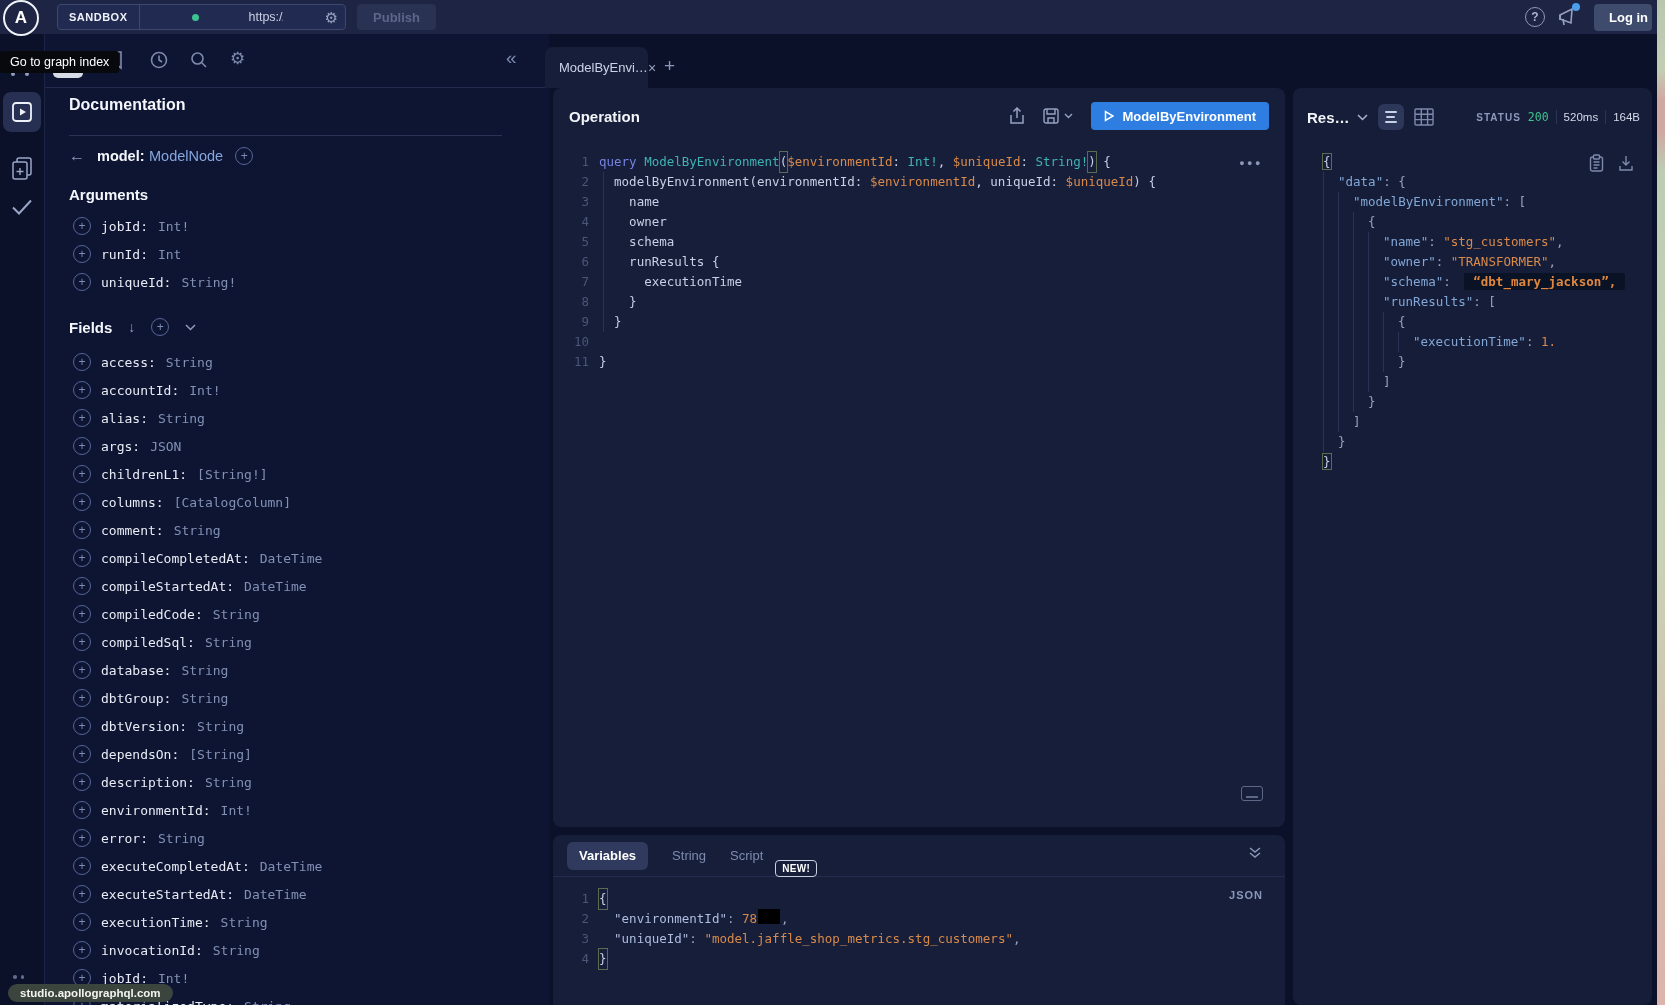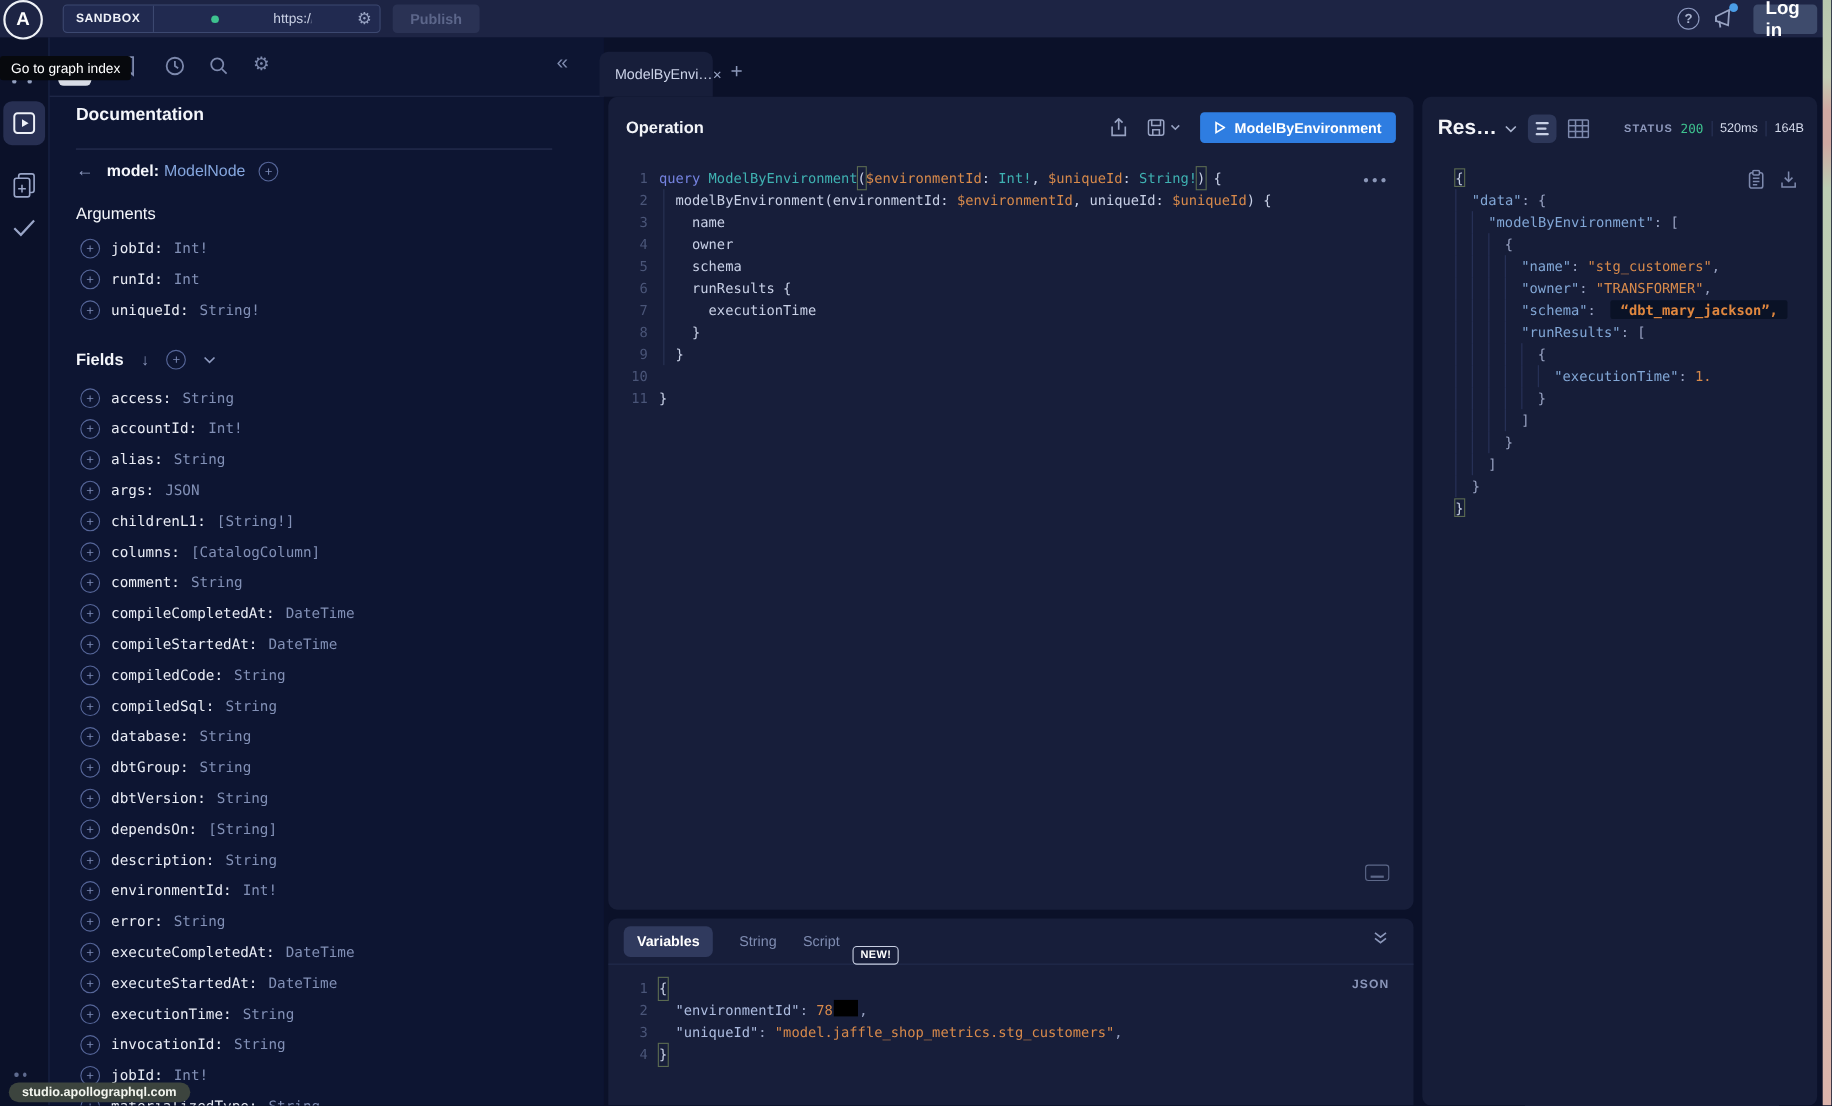--- a/index.html
+++ b/index.html
@@ -18,21 +18,21 @@
   .gdot { width:7px; height:7px; border-radius:50%; background:#3ec28f; margin-left:10px; flex:none;}
   .urltext { margin-left:8px; font-size:12.5px; color:#c9d0e4; white-space:nowrap; overflow:hidden; width:168px; }
   .url-gear { margin-left:auto; margin-right:7px; color:#97a2c2; font-size:15px; line-height:1; }
   .publish { position:absolute; left:357px; top:4px; width:79px; height:26px; border-radius:4px; background:#2a3254;
              color:#5c668a; font-weight:bold; font-size:13px; display:flex; align-items:center; justify-content:center; }
   .help { position:absolute; left:1525px; top:7px; width:20px; height:20px; border:1.5px solid #8e9ac0; border-radius:50%;
           color:#aab4cf; font-size:12px; font-weight:bold; display:flex; align-items:center; justify-content:center; }
   .mega { position:absolute; left:1556px; top:6px; width:24px; height:22px; }
   .mega-dot { position:absolute; left:1572px; top:3px; width:8px; height:8px; border-radius:50%; background:#4b9ee7; }
   .login { position:absolute; left:1594px; top:4px; width:58px; height:27px; border-radius:4px; background:#3e4b6c; color:#fff;
-           font-weight:bold; font-size:17px; display:flex; align-items:center; justify-content:center;padding-left:11px; }
+           font-weight:bold; font-size:13px; display:flex; align-items:center; justify-content:center;padding-left:11px; }
 
   
   .rail { position:absolute; left:0; top:34px; width:44px; height:971px; background:#0b1129; }
   .rail-dots { position:absolute; left:11px; top:24px; width:22px; height:22px; display:grid; grid-template-columns:1fr 1fr; gap:6px; }
   .rail-dots i { width:4px; height:4px; border-radius:50%; background:#93a0c0; }
   .rail-explorer { position:absolute; left:3px; top:58px; width:38px; height:40px; background:#272f52; border-radius:8px;
                    display:flex; align-items:center; justify-content:center; }
   .rail-ic { position:absolute; left:0; width:44px; display:flex; justify-content:center; }
   .rail-bottom-dots { position:absolute; left:13px; top:941px; display:flex; gap:4px; }
   .rail-bottom-dots i { width:3.5px; height:3.5px; border-radius:50%; background:#5e6a8e; }
@@ -50,21 +50,21 @@
   .dtb-ic { position:absolute; top:16px; color:#7d89ad; }
   .collapse { position:absolute; left:461px; top:14px; font-size:19px; color:#7d89ad; line-height:1;}
   .docs-title { position:absolute; left:24px; top:62px; font-size:16px; font-weight:bold; color:#f4f6fb; }
   .docs-hr { position:absolute; left:24px; top:101px; width:433px; border-top:1px solid #2a3355; }
   .model-row { position:absolute; left:24px; top:113px; display:flex; align-items:center; gap:12px; }
   .back-arrow { color:#8e9ac0; font-size:16px; }
   .model-name { font-weight:bold; font-size:14.5px; color:#f4f6fb; }
   .model-type { font-size:14.5px; color:#85a6de; }
   .pc { width:18px; height:18px; flex:none; border:1px solid #566699; border-radius:50%; color:#7d8cb8;
         font-size:12px; line-height:16px; text-align:center; }
-  .sec-title { position:absolute; left:24px; font-size:15px; font-weight:normal; color:#f4f6fb; }
+  .sec-title { position:absolute; left:24px; font-size:15px; font-weight:bold; color:#f4f6fb; }
   .fields-head { position:absolute; left:24px; top:284px; display:flex; align-items:center; gap:16px; }
   .fld-ic { color:#8e9ac0; font-size:14px; }
   .chev-s { color:#8e9ac0; }
   .dlist { position:absolute; left:28px; }
   .drow { height:28px; display:flex; align-items:center; gap:10px; }
   .drow .nm { font-family:"DejaVu Sans Mono",monospace; font-size:13px; color:#e9ecf5; }
   .drow .tp { font-family:"DejaVu Sans Mono",monospace; font-size:13px; color:#8290b6; }
 
   
   .tab { position:absolute; left:545px; top:47px; width:103px; height:41px; background:#171e3a; border-radius:8px 8px 0 0;
@@ -100,21 +100,21 @@
                  display:flex; align-items:center; }
   .chip { margin-left:24px; color:#7e8bb0; font-size:13px; }
   .new-badge { margin-left:12px; height:17px; padding:0 6px; border:1px solid #c8cfe2; border-radius:4px; color:#fff;
                font-size:10px; font-weight:bold; display:flex; align-items:center; letter-spacing:.3px;margin-top:25px;}
   .vars-collapse { position:absolute; right:22px; top:11px; }
   .vars-code { position:relative; padding-top:12px; font-family:"DejaVu Sans Mono",monospace; font-size:12.5px; }
   .json-label { position:absolute; right:22px; top:54px; color:#8b97ba; font-size:11px; font-weight:bold; letter-spacing:1px; }
 
   .resp-panel { position:absolute; left:1293px; top:88px; width:359px; height:917px; background:#161d38; border-radius:8px; }
   .resp-header { height:58px; display:flex; align-items:center; padding:0 12px 0 14px; }
-  .resp-title { font-size:19px; font-weight:bold; color:#f2f4f8; }
+  .resp-title { font-size:15px; font-weight:bold; color:#f2f4f8; }
   .fmt-btn { width:26px; height:26px; margin-left:10px; background:#2d3759; border-radius:6px; display:flex; align-items:center;
              justify-content:center; flex-direction:column; gap:3px; }
   .fmt-btn i { display:block; height:2px; background:#c9d1e6; border-radius:1px; }
   .tbl-ic { margin-left:10px; }
   .status-group { margin-left:auto; display:flex; align-items:center; gap:7px; }
   .st-label { font-size:10px; letter-spacing:1px; color:#8e99bd; font-weight:bold; }
   .st-code { font-size:11.5px; color:#3ec28f; font-family:"DejaVu Sans Mono",monospace; }
   .st-sep { width:1px; height:14px; background:#2a3457; }
   .st-val { font-size:11.5px; color:#d3d9ea; }
   .resp-body { position:relative; padding-top:6px; font-family:"DejaVu Sans Mono",monospace; font-size:12.5px; }

